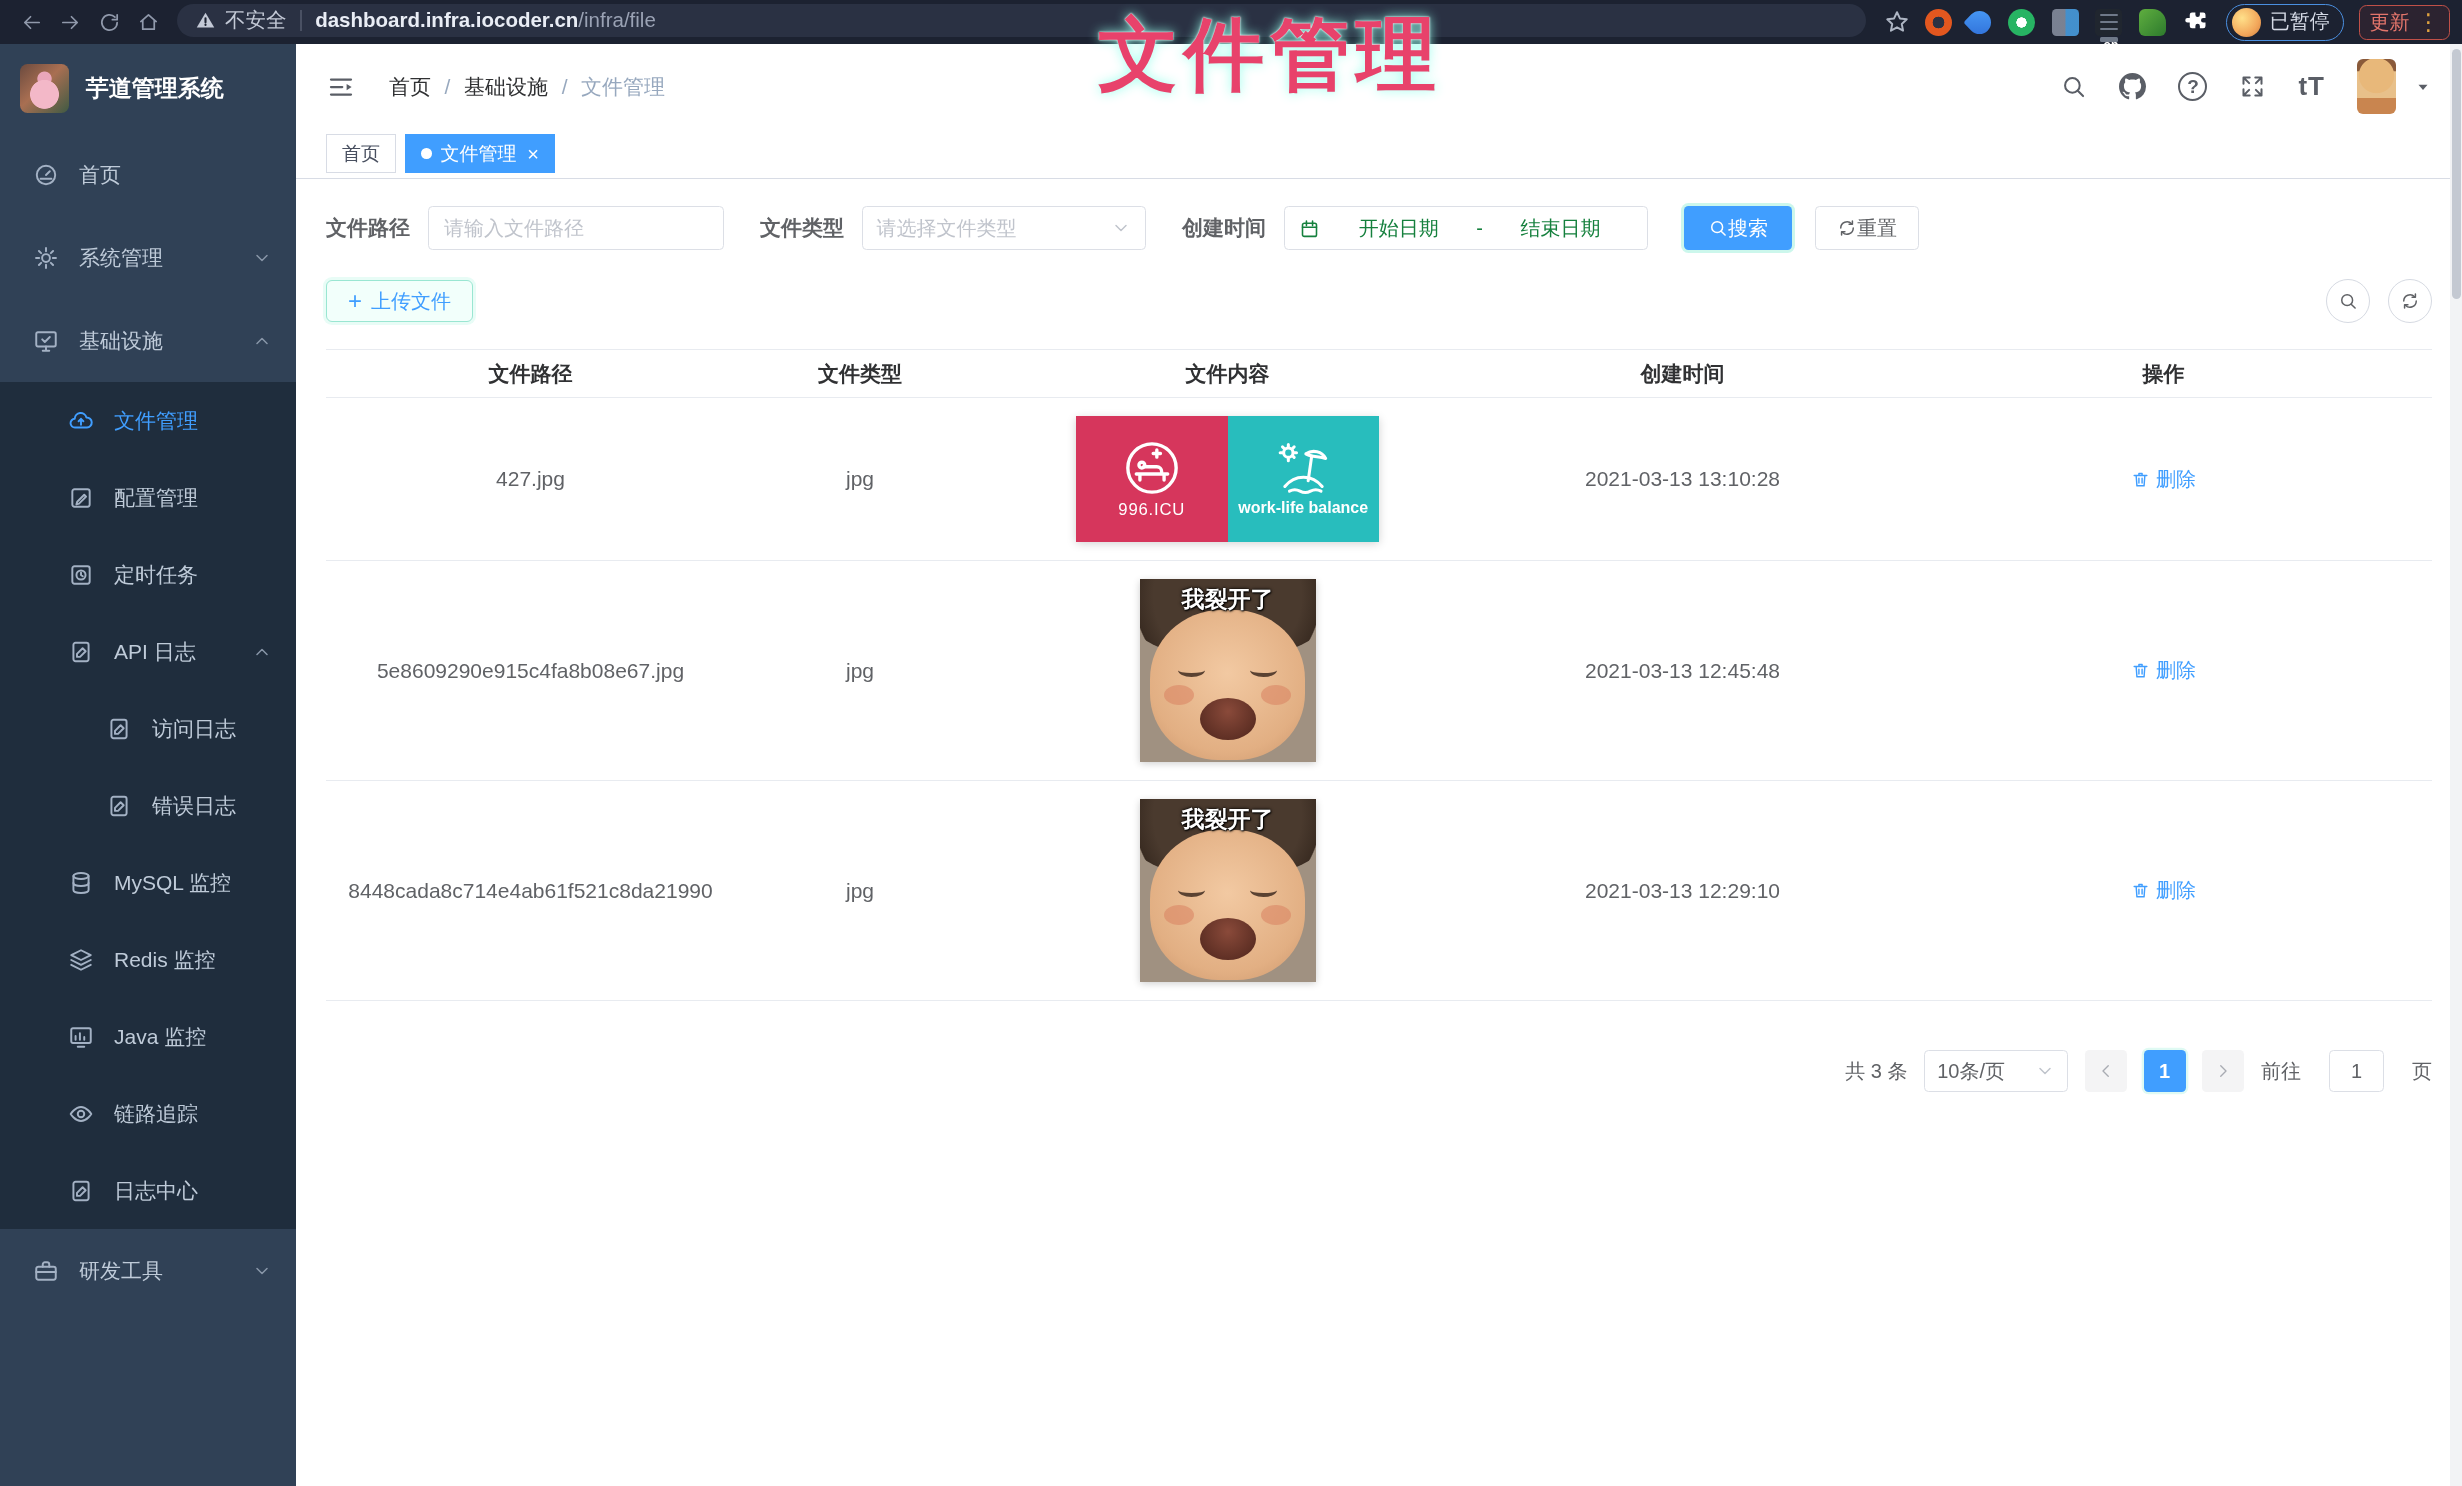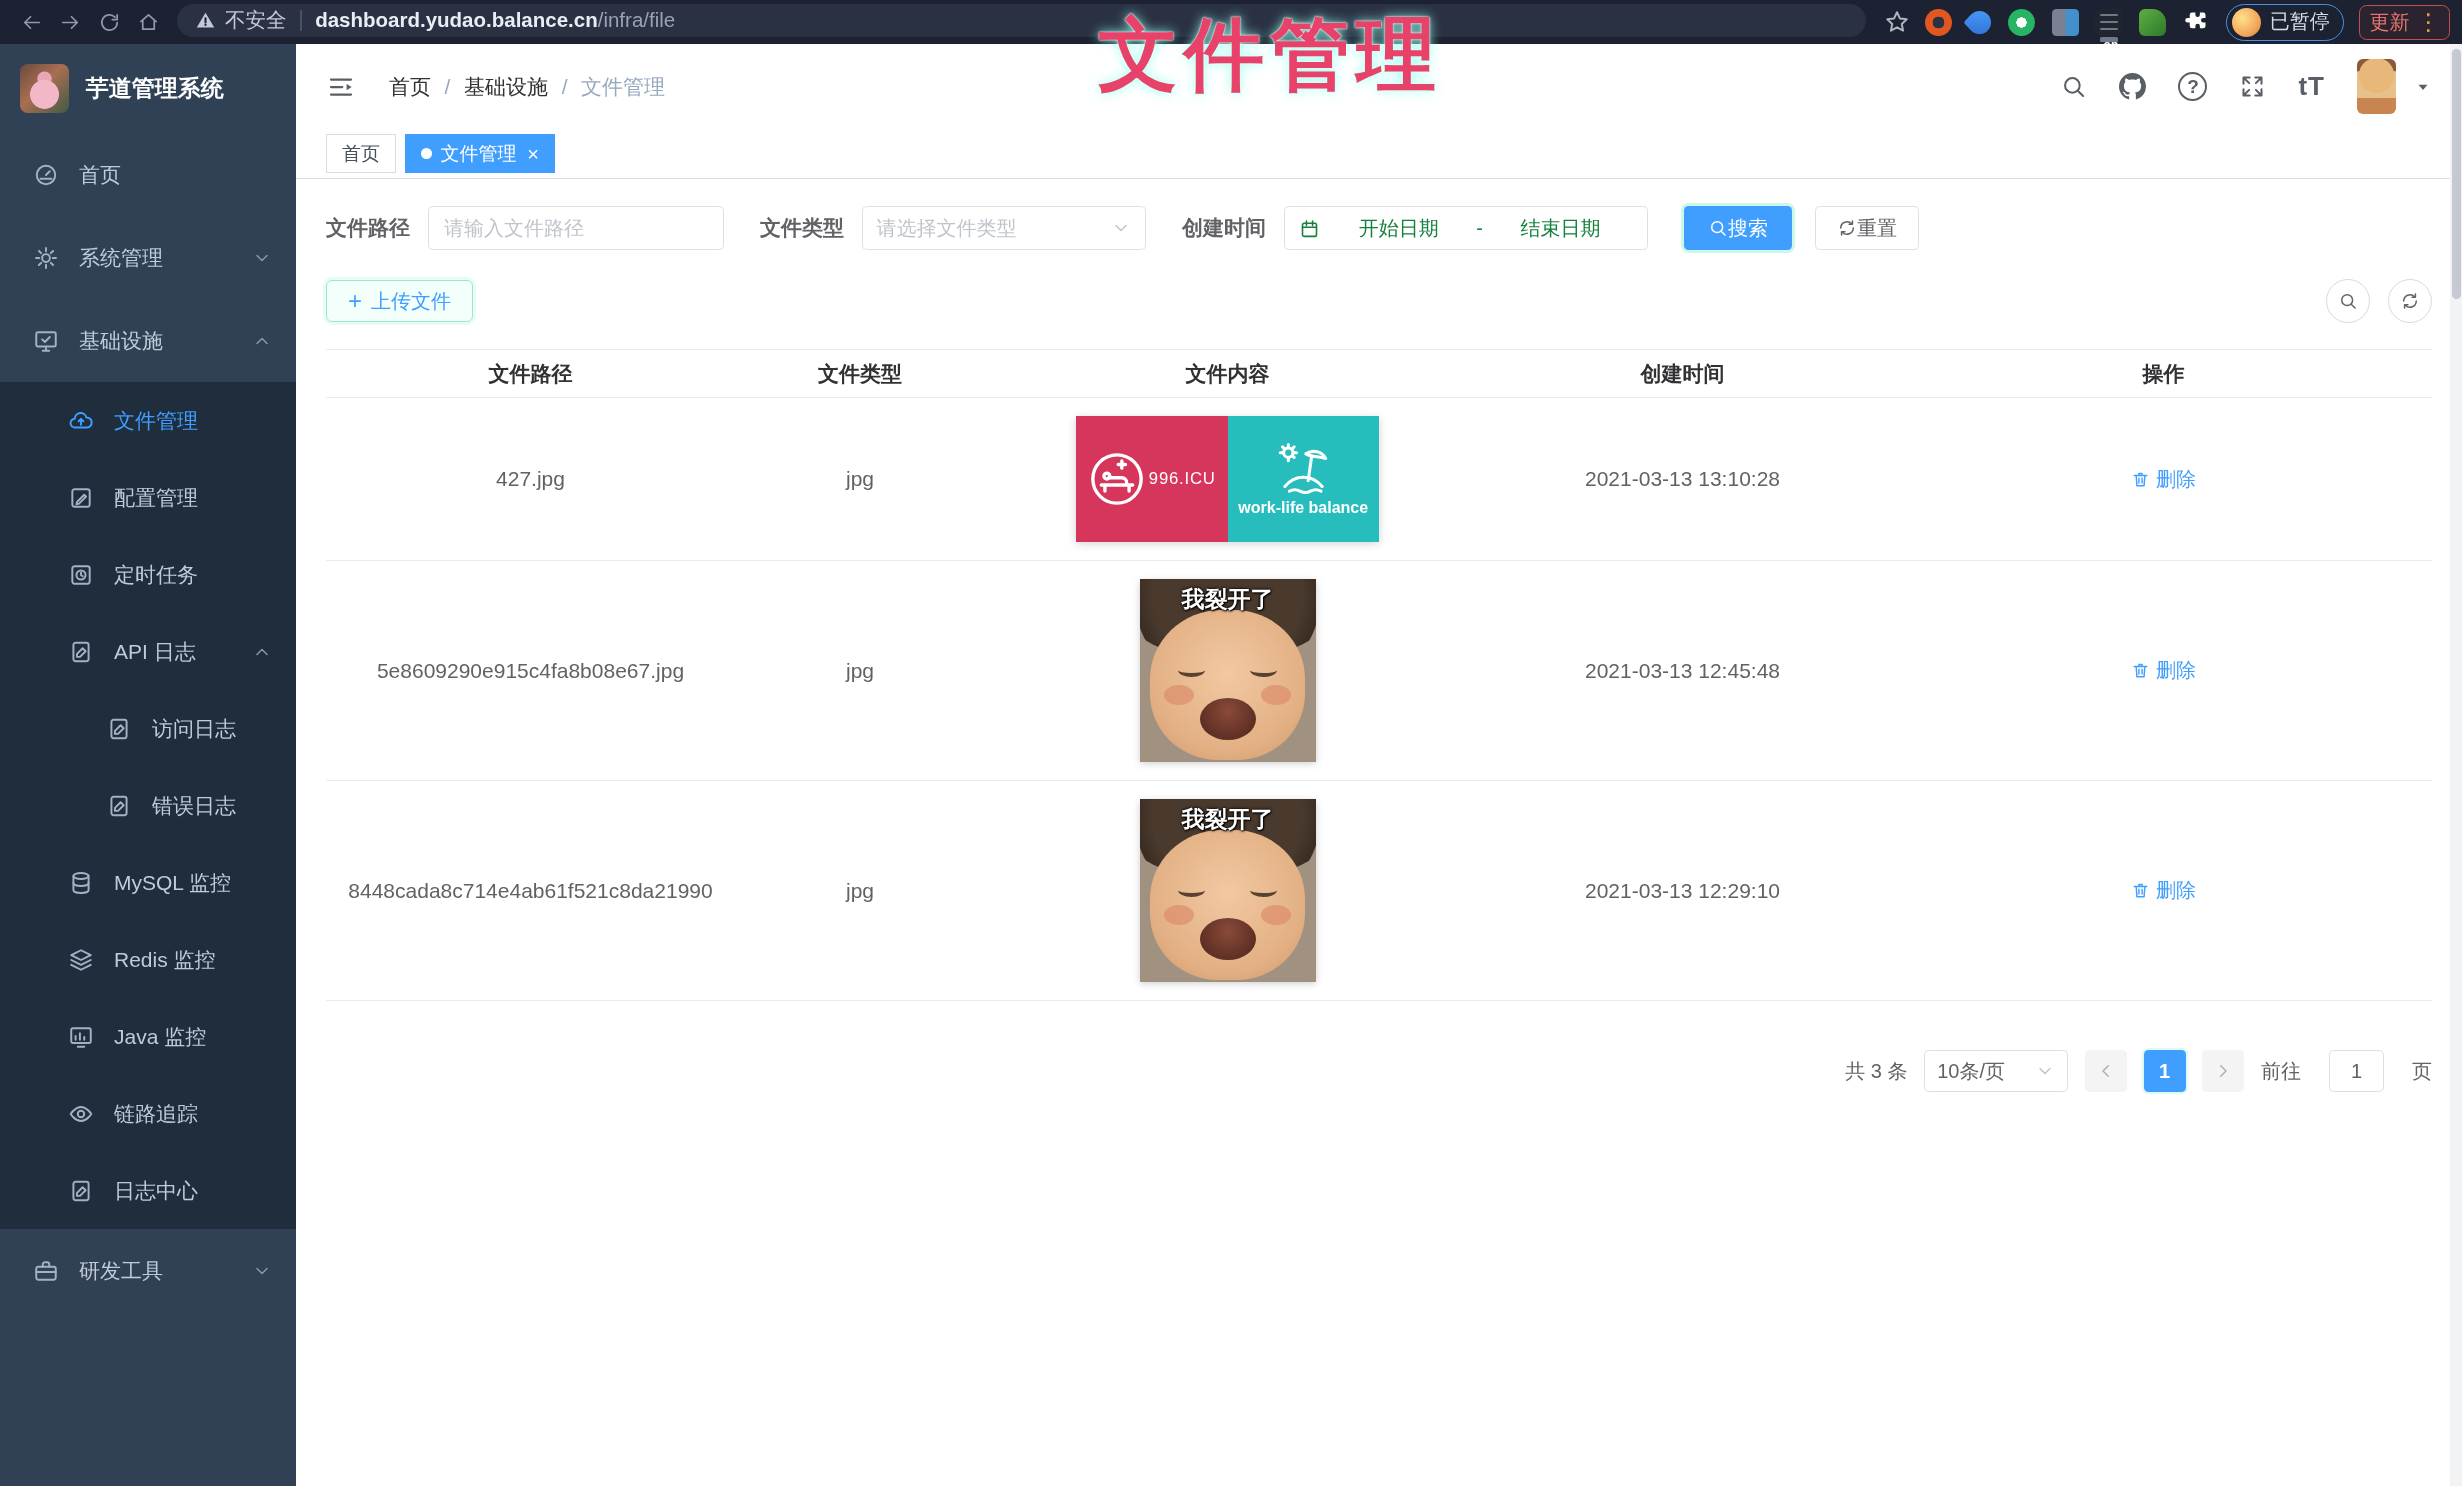--- a/index.html
+++ b/index.html
@@ -112,21 +112,21 @@
 
   .grid{margin-top:26px}
   .thead,.trow{display:grid;grid-template-columns:409px 250px 485px 425px 1fr;align-items:center}
   .thead{border-top:0.8px solid #e8ebf0;border-bottom:0.8px solid #e8ebf0;height:49px;font-weight:700;color:#303133;font-size:21px}
   .th,.td{display:flex;align-items:center;justify-content:center;text-align:center;word-break:break-all;padding:0 7.6px}
   .trow{border-bottom:0.8px solid #e8ebf0;padding:18px 0;color:#606266;font-size:21px}
   .link-del{color:var(--accent);display:inline-flex;align-items:center;gap:6px;font-size:20px;cursor:pointer}
   .link-del .icon{width:19px;height:19px}
 
   .badge996{width:303px;height:126px;display:flex;box-shadow:0 1.5px 9px rgba(0,0,0,.18)}
-  .b-left{flex:1;background:var(--badge-left);display:flex;flex-direction:row;align-items:center;justify-content:center;gap:3px;color:#fff}
+  .b-left{flex:1;background:var(--badge-left);display:flex;flex-direction:column;align-items:center;justify-content:center;gap:3px;color:#fff}
   .b-left .icon{width:58px;height:58px}
   .b-left .icon svg{stroke-width:1.4}
   .badge-label-left{font-size:16.7px;letter-spacing:0.8px}
   .b-right{flex:1;background:var(--badge-right);display:flex;flex-direction:column;align-items:center;justify-content:center;gap:1.5px;color:#fff}
   .b-right .icon{width:73px;height:56px}
   .b-right .icon svg{stroke-width:1.3}
   .badge-label-right{font-size:16px;font-weight:700;white-space:nowrap}
 
   .baby{width:176px;height:183px;position:relative;background:#a09181;overflow:hidden;box-shadow:0 1.5px 7.6px rgba(0,0,0,.2)}
   .baby-hair{position:absolute;left:-10%;right:-10%;top:-14%;height:58%;border-radius:50%;background:radial-gradient(circle at 50% 40%,#4a3a2e 0 60%,#3a2c22 75%,rgba(0,0,0,0) 76%)}
@@ -188,21 +188,21 @@
       </div>
     <div class="url-pill">
       <span class="warn-icon icon">
           <svg viewBox="0 0 24 24">
             <path d="M12 3L2 20h20z" fill="currentColor" stroke="none"></path>
             <path d="M12 9.5v4.5M12 16.6v.6" stroke="#1c2231" stroke-width="2.4" fill="none" stroke-linecap="round"></path>
           </svg>
         </span>
       <span class="sec-label">不安全</span>
       <span class="url-sep"></span>
-      <span class="url-host">dashboard.yudao.balance.cn</span>
+      <span class="url-host">dashboard.infra.iocoder.cn</span>
       <span class="url-path">/infra/file</span>
     </div>
     <span class="b-star icon">
         <svg viewBox="0 0 24 24">
           <path d="M12 3l2.7 5.7 6.3.8-4.6 4.3 1.2 6.2-5.6-3.1-5.6 3.1 1.2-6.2L3 9.5l6.3-.8z"></path>
         </svg>
       </span>
     <div class="ext-row">
       <div class="ext ext-orange"></div>
       <div class="ext ext-pin"></div>

